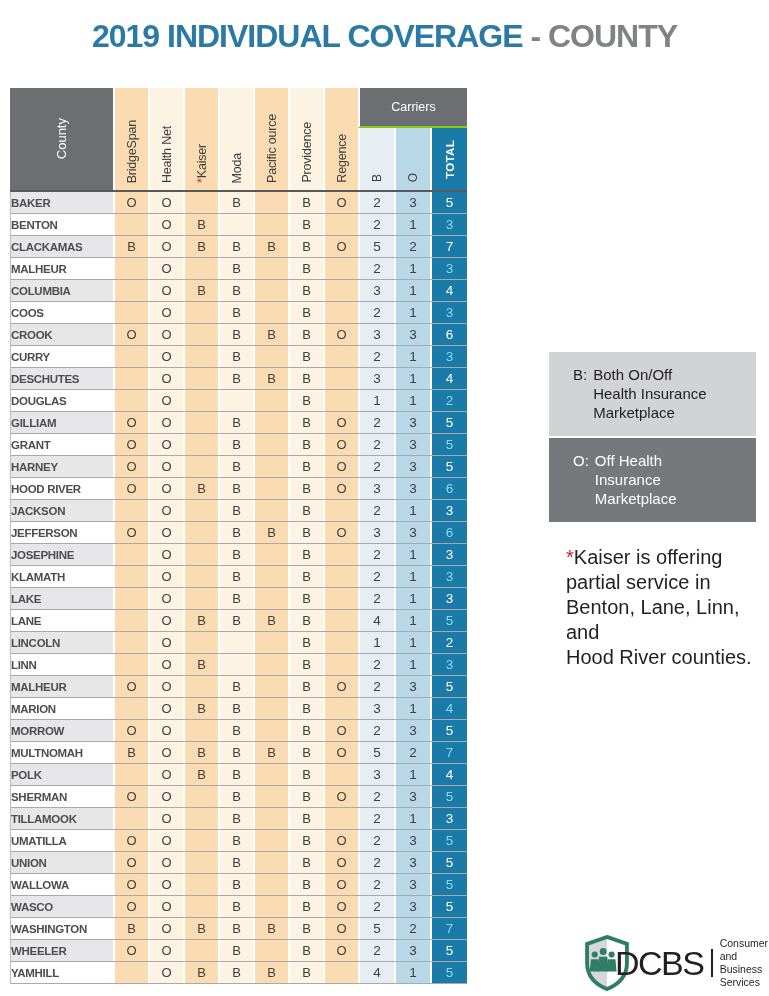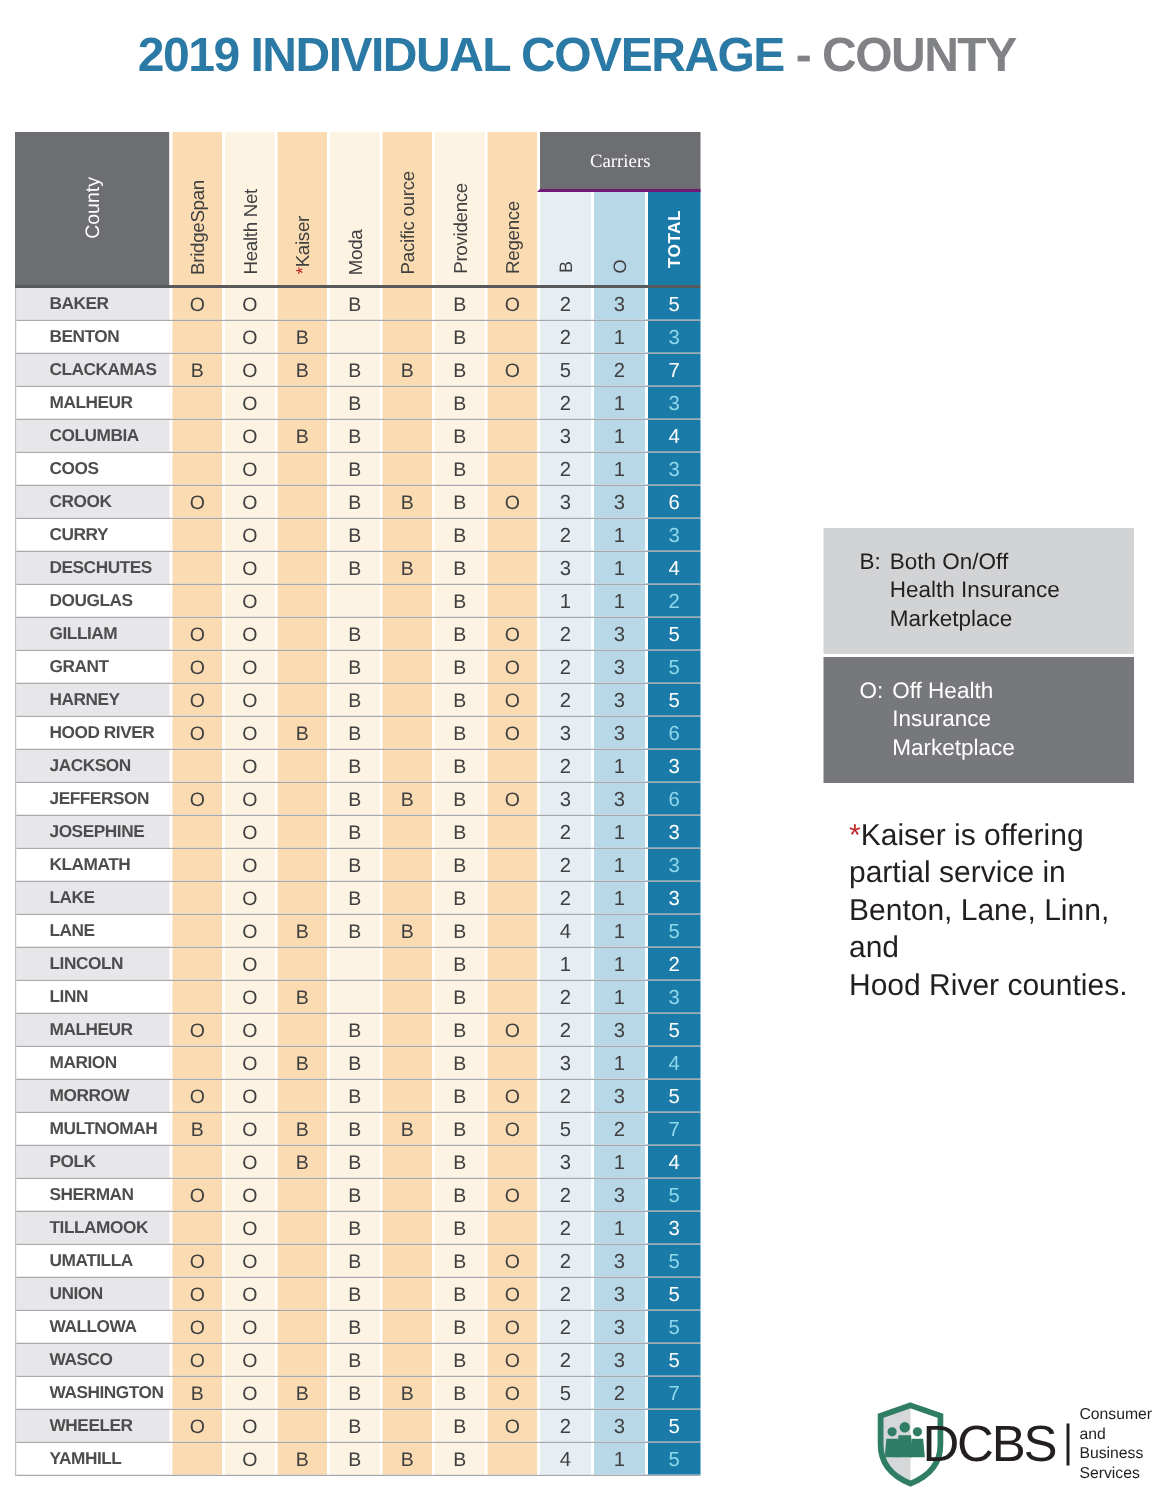--- a/index.html
+++ b/index.html
@@ -20,34 +20,34 @@
   .carriers-wrap{display:flex;}
   .carrier-h{width:35px;box-sizing:border-box;border-left:2px solid #fff;
              display:flex;align-items:flex-end;justify-content:center;padding-bottom:7px;}
   .carrier-h .vtext{font-size:12.5px;color:#404041;letter-spacing:-0.2px;white-space:nowrap;}
   .carrier-h .red{color:#c1272d;}
   .col-peach{background:#fbdcb2;}
   .col-cream{background:#fdf3e2;}
   .right-h{width:109px;display:flex;flex-direction:column;}
   .carriers-bar{height:40px;background:#6d6e71;color:#fff;font-size:12.5px;
                 display:flex;align-items:center;justify-content:center;
-                box-sizing:border-box;border-left:2px solid #fff;border-bottom:2px solid #701a75;font-family:Liberation Serif, serif;}
+                box-sizing:border-box;border-left:2px solid #fff;border-bottom:2px solid #84cc16;}
   .subhead{flex:1;display:flex;}
   .b-h,.o-h,.total-h{box-sizing:border-box;border-left:2px solid #fff;
                      display:flex;align-items:flex-end;justify-content:center;padding-bottom:8px;}
   .b-h{width:36px;background:#e6eef4;}
   .o-h{width:36px;background:#b9d8e7;}
   .total-h{width:37px;background:#1a7aa8;align-items:center;padding-bottom:0;}
   .b-h .vtext,.o-h .vtext{font-size:12px;color:#404041;}
   .total-h .vtext{font-size:11.5px;color:#fff;font-weight:bold;letter-spacing:0.3px;}
 
   .tbody{border-left:1px solid #bcbec0;}
   .row{display:flex;height:22px;box-sizing:border-box;border-bottom:1px solid #a7a9ac;}
   .row .county{width:102px;box-sizing:border-box;display:flex;align-items:center;
-               padding-left:22px;font-weight:bold;font-size:11.5px;color:#4d4d4f;
+               padding-left:0;font-weight:bold;font-size:11.5px;color:#4d4d4f;
                letter-spacing:-0.3px;background:#fff;}
   .row.odd .county{background:#e7e7e9;}
   .cell{width:35px;box-sizing:border-box;border-left:2px solid #fff;
         display:flex;align-items:center;justify-content:center;font-size:13px;color:#404041;}
   .bcell,.ocell,.tcell{box-sizing:border-box;border-left:2px solid #fff;
         display:flex;align-items:center;justify-content:center;font-size:13.5px;color:#404041;}
   .bcell{width:36px;background:#e6eef4;}
   .ocell{width:36px;background:#b9d8e7;}
   .tcell{width:37px;background:#1a7aa8;color:#fff;}
   .row.even .tcell{color:#8fd8ec;}

